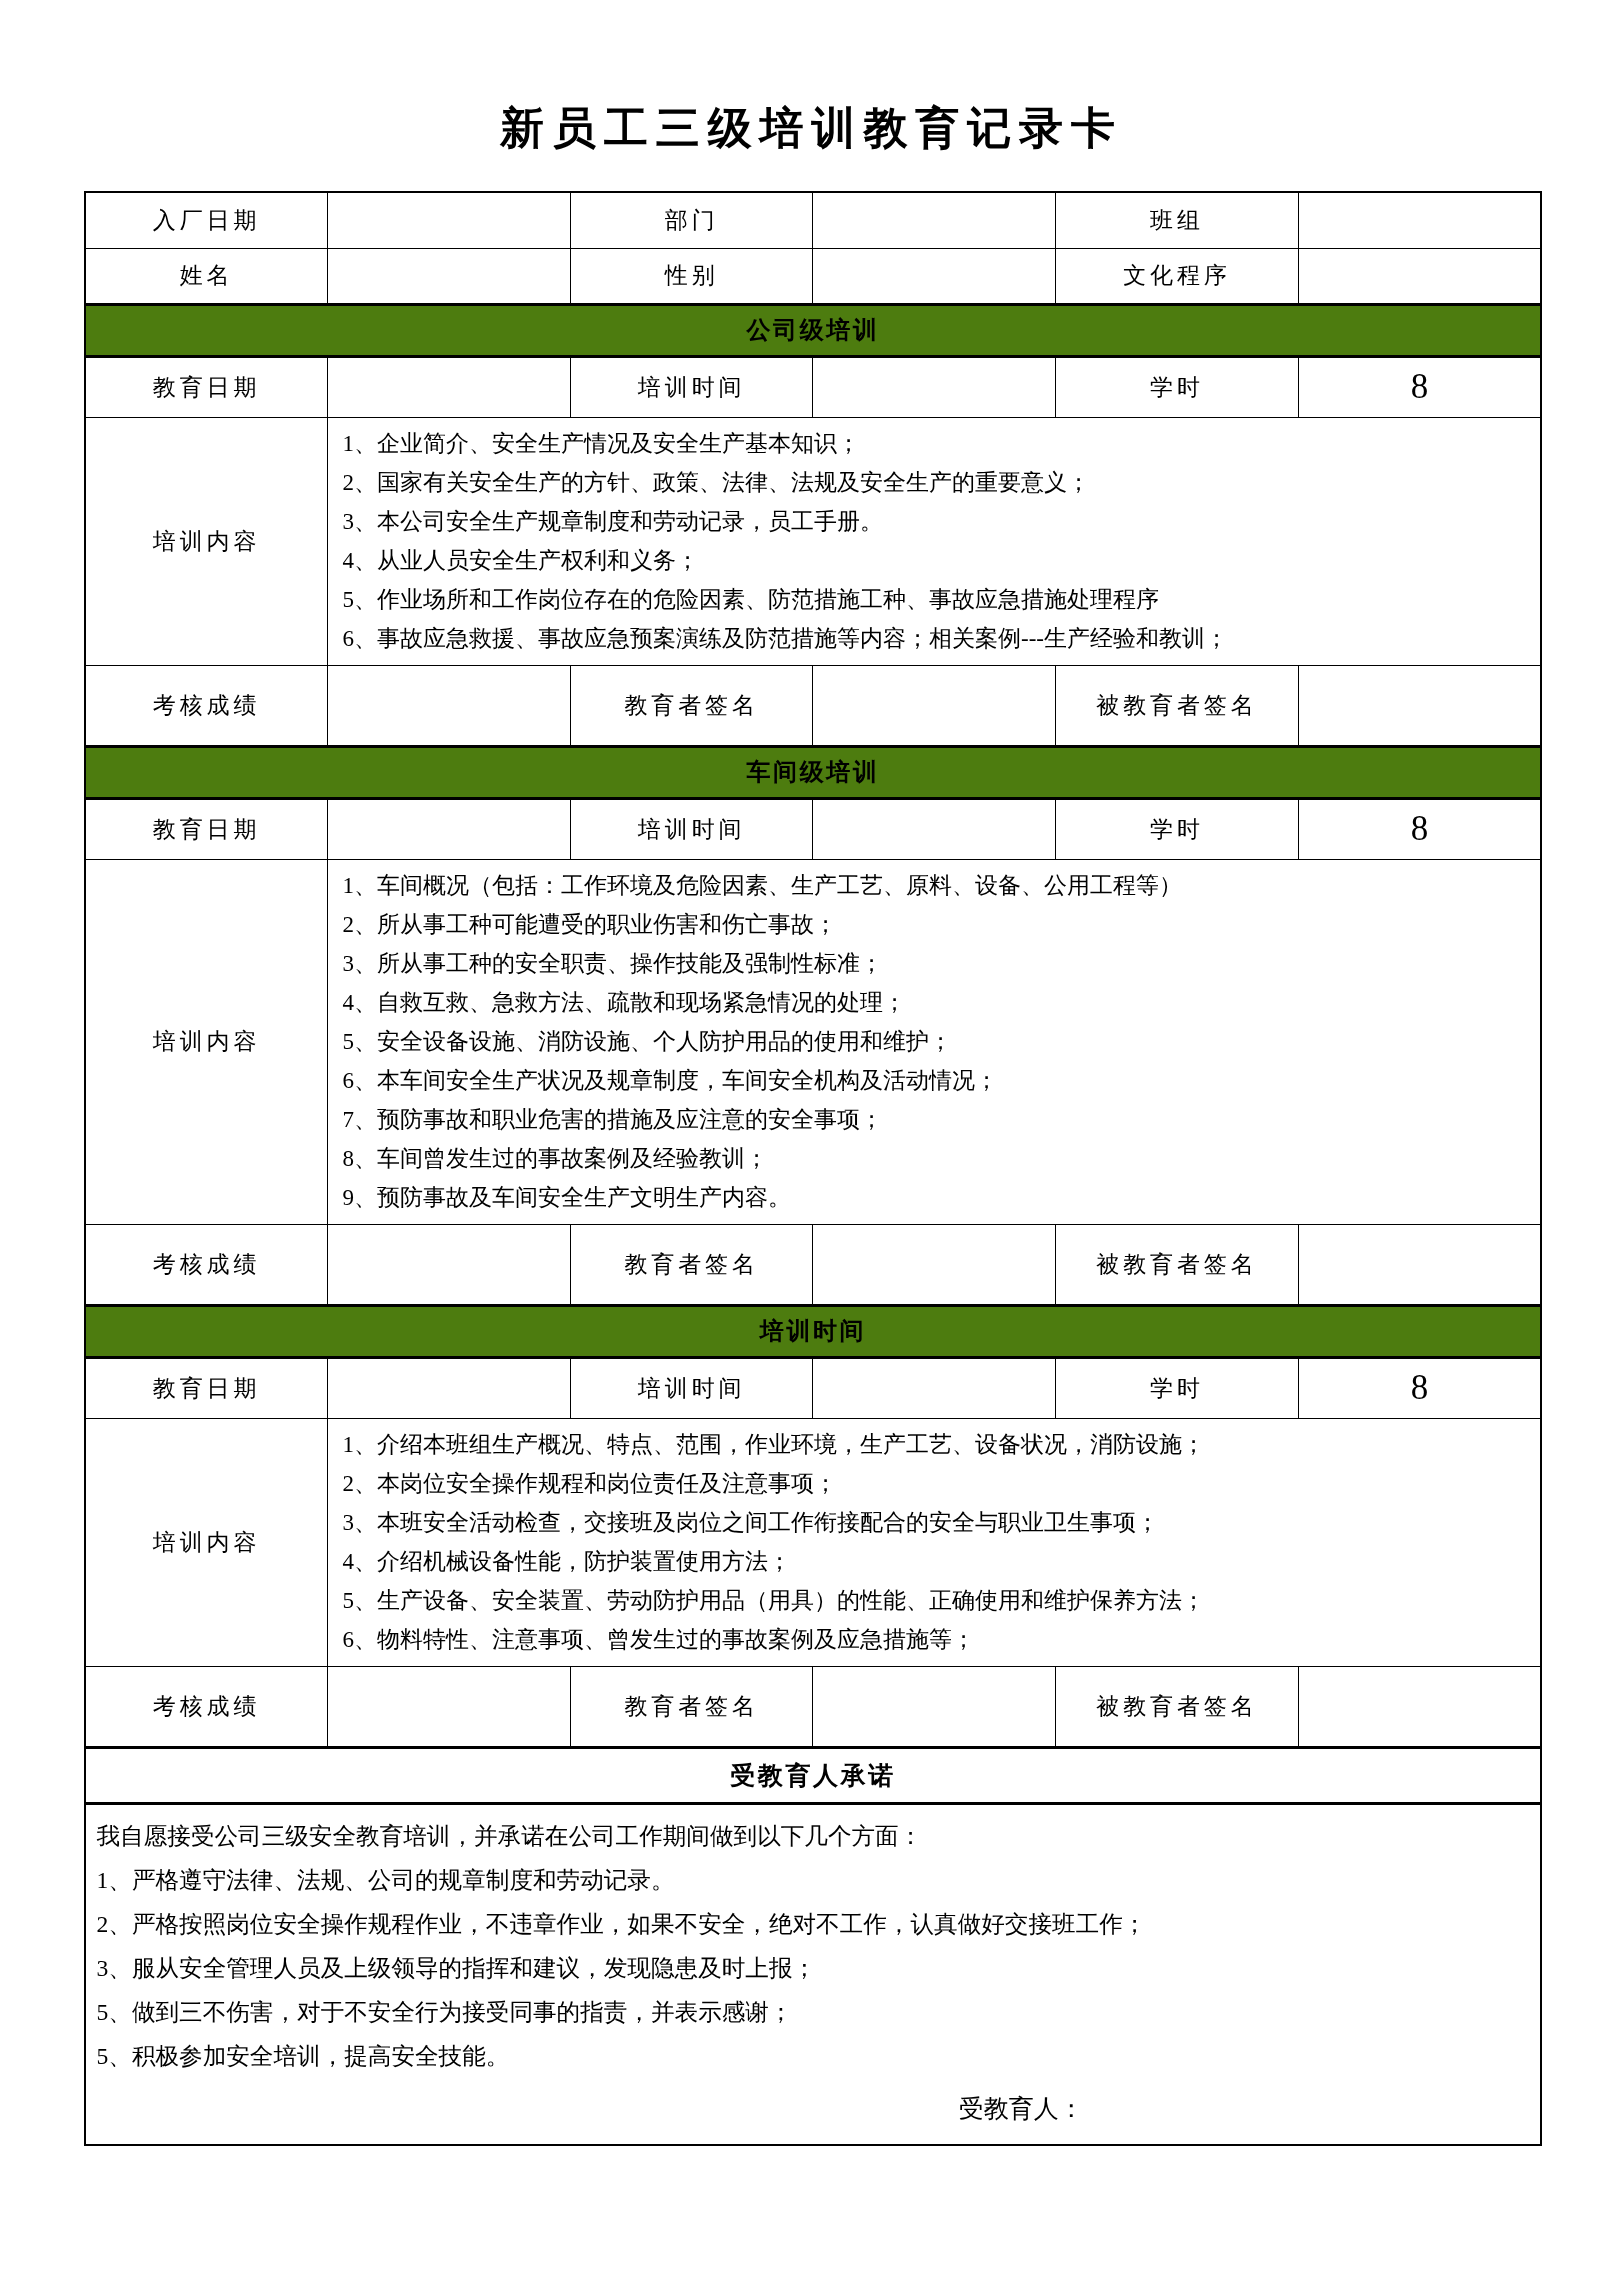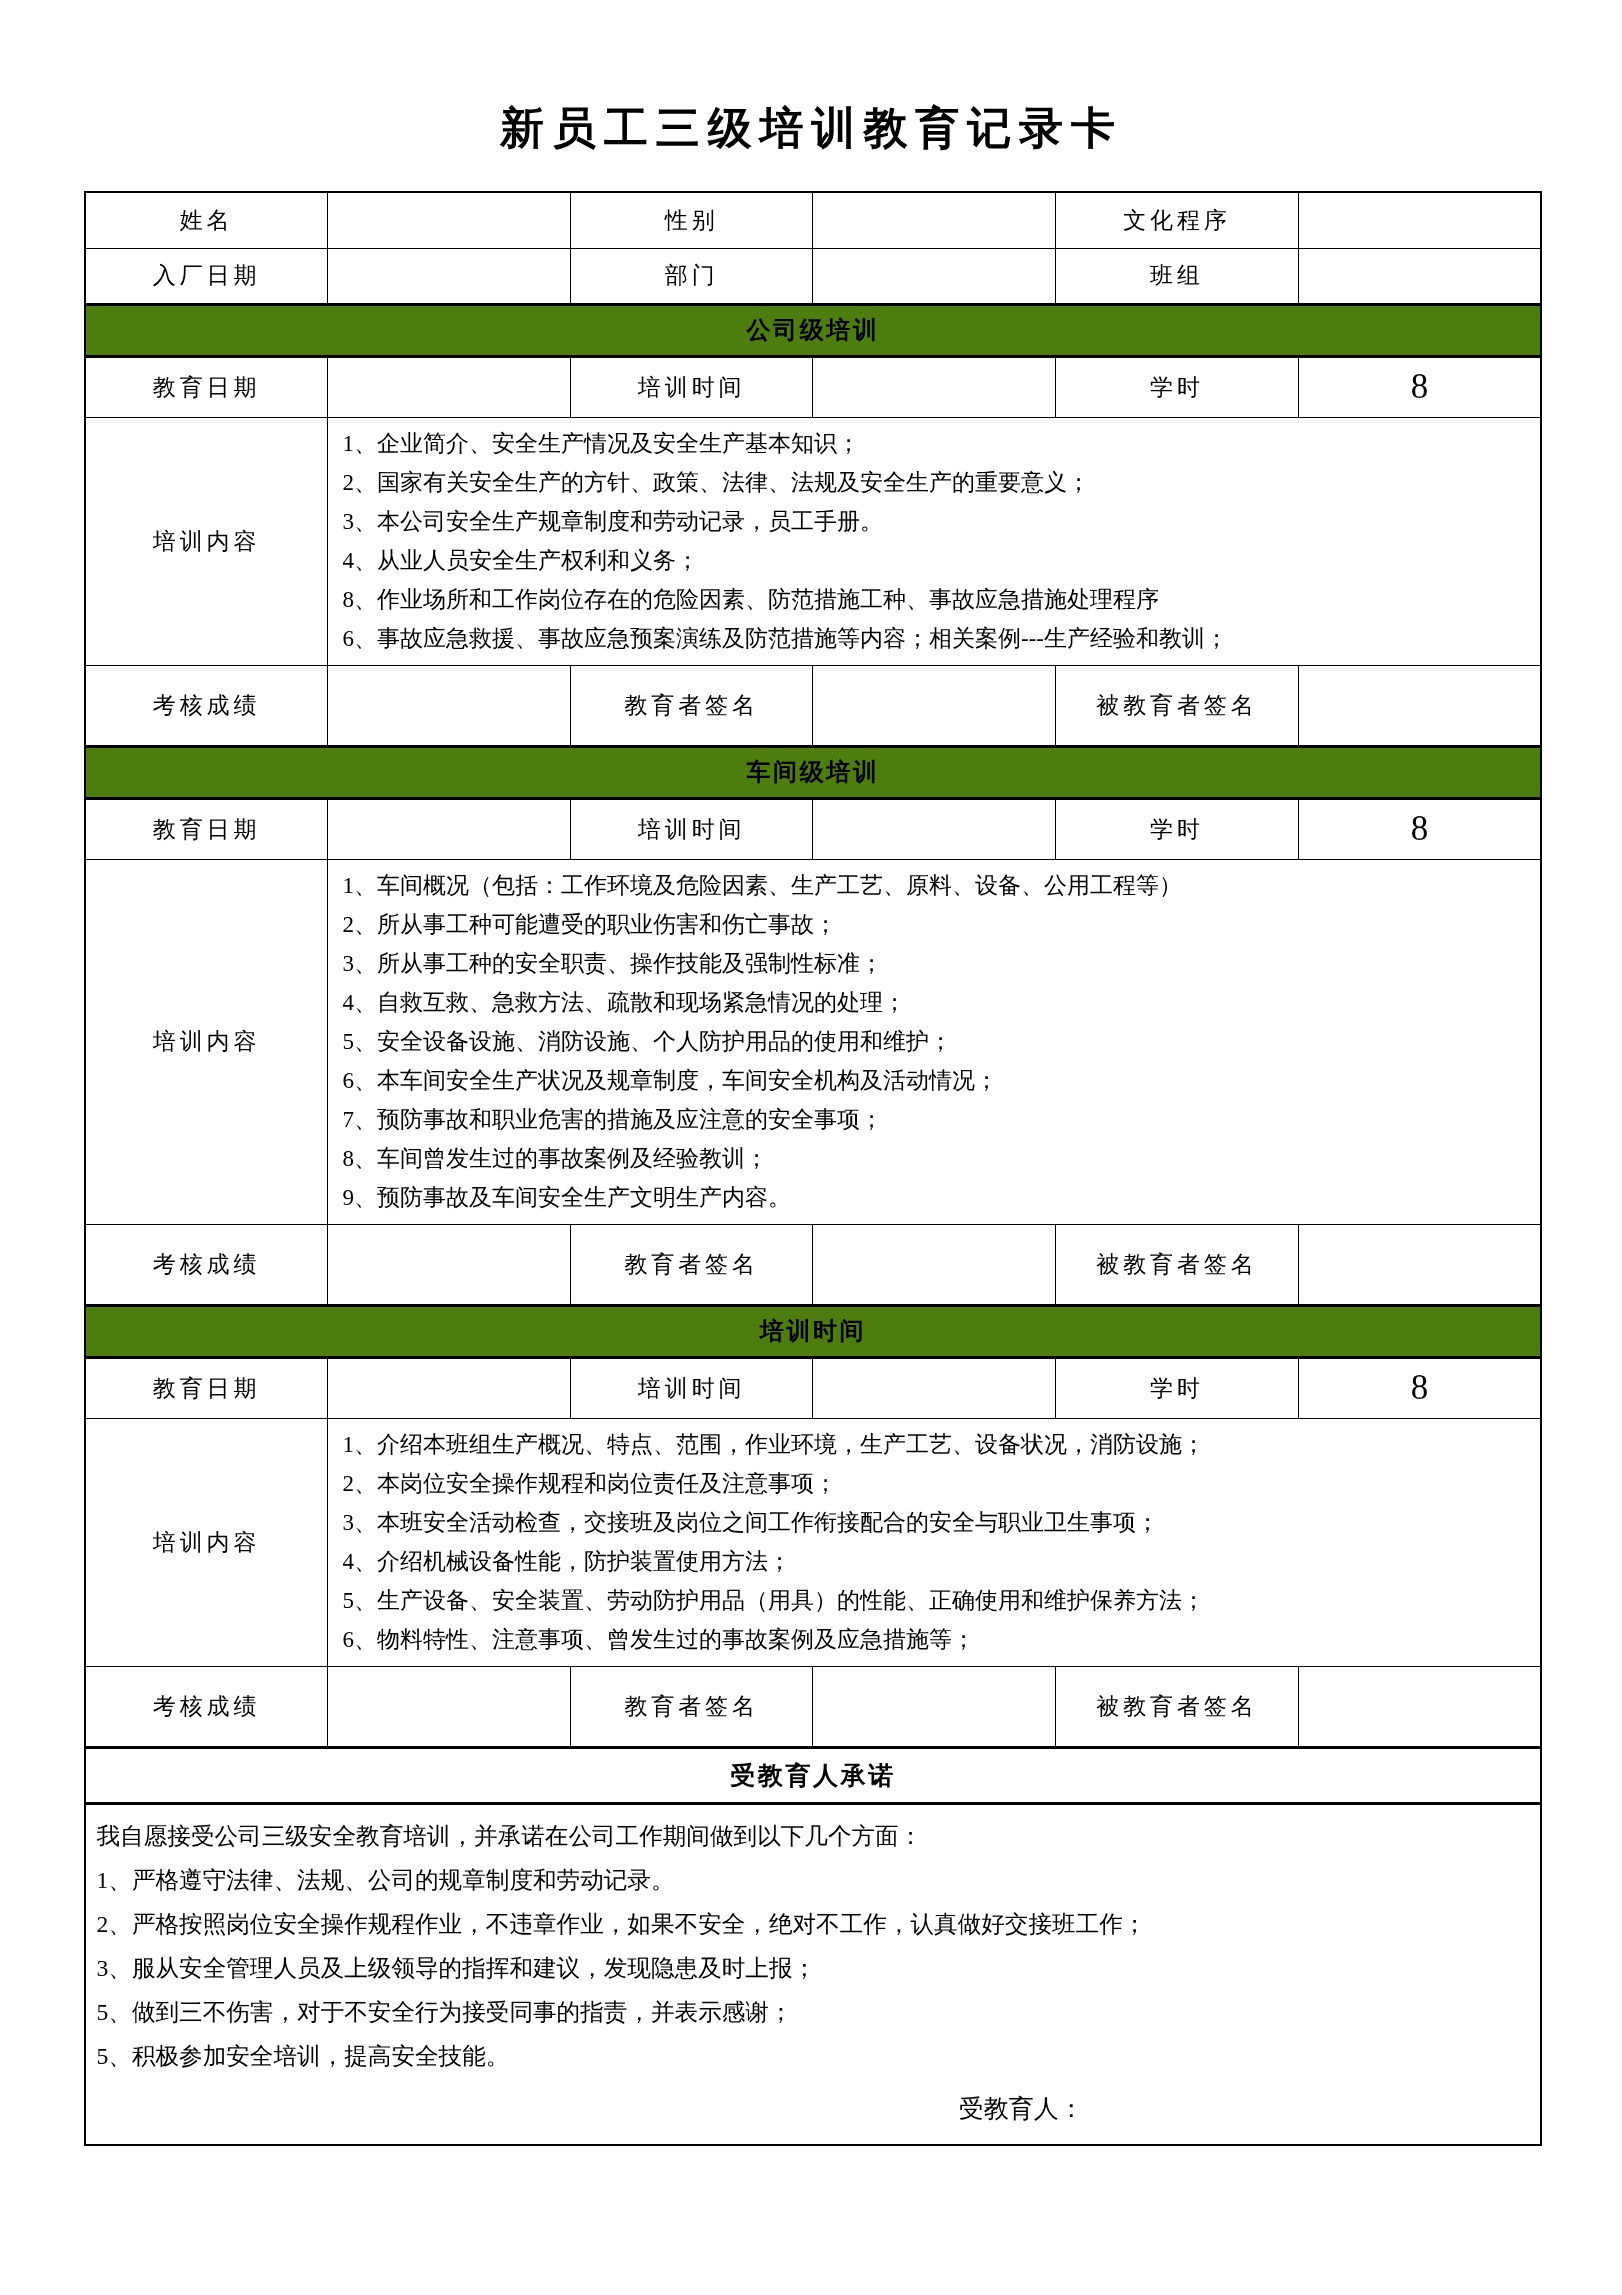--- a/index.html
+++ b/index.html
@@ -93,34 +93,34 @@
       <col style="width:16.666%">
         <col style="width:16.666%">
         <col style="width:16.666%">
       <col style="width:16.666%">
         <col style="width:16.666%">
         <col style="width:16.67%">
     </colgroup>
     <tbody>
 
     <tr class="info-row">
+      <td class="label-cell">入厂日期</td>
+      <td class="value-cell"></td>
+      <td class="label-cell">部门</td>
+      <td class="value-cell"></td>
+      <td class="label-cell">班组</td>
+      <td class="value-cell"></td>
+    </tr>
+
+    <tr class="info-row">
       <td class="label-cell">姓名</td>
       <td class="value-cell"></td>
       <td class="label-cell">性别</td>
       <td class="value-cell"></td>
       <td class="label-cell">文化程序</td>
-      <td class="value-cell"></td>
-    </tr>
-
-    <tr class="info-row">
-      <td class="label-cell">入厂日期</td>
-      <td class="value-cell"></td>
-      <td class="label-cell">部门</td>
-      <td class="value-cell"></td>
-      <td class="label-cell">班组</td>
       <td class="value-cell"></td>
     </tr>
 
     <tr class="section-header-row">
       <td colspan="6">公司级培训</td>
     </tr>
     <tr class="schedule-row">
       <td class="label-cell">教育日期</td>
       <td class="value-cell"></td>
       <td class="label-cell">培训时间</td>
@@ -128,21 +128,21 @@
       <td class="label-cell">学时</td>
       <td class="hours-cell">8</td>
     </tr>
     <tr>
       <td class="label-cell">培训内容</td>
       <td colspan="5" class="content-cell">
         <div class="content-line">1、企业简介、安全生产情况及安全生产基本知识；</div>
         <div class="content-line">2、国家有关安全生产的方针、政策、法律、法规及安全生产的重要意义；</div>
         <div class="content-line">3、本公司安全生产规章制度和劳动记录，员工手册。</div>
         <div class="content-line">4、从业人员安全生产权利和义务；</div>
-        <div class="content-line">8、作业场所和工作岗位存在的危险因素、防范措施工种、事故应急措施处理程序</div>
+        <div class="content-line">5、作业场所和工作岗位存在的危险因素、防范措施工种、事故应急措施处理程序</div>
         <div class="content-line">6、事故应急救援、事故应急预案演练及防范措施等内容；相关案例---生产经验和教训；</div>
       </td>
     </tr>
     <tr class="assessment-row">
       <td class="label-cell">考核成绩</td>
       <td class="value-cell"></td>
       <td class="label-cell">教育者签名</td>
       <td class="value-cell"></td>
       <td class="label-cell">被教育者签名</td>
       <td class="value-cell"></td>

